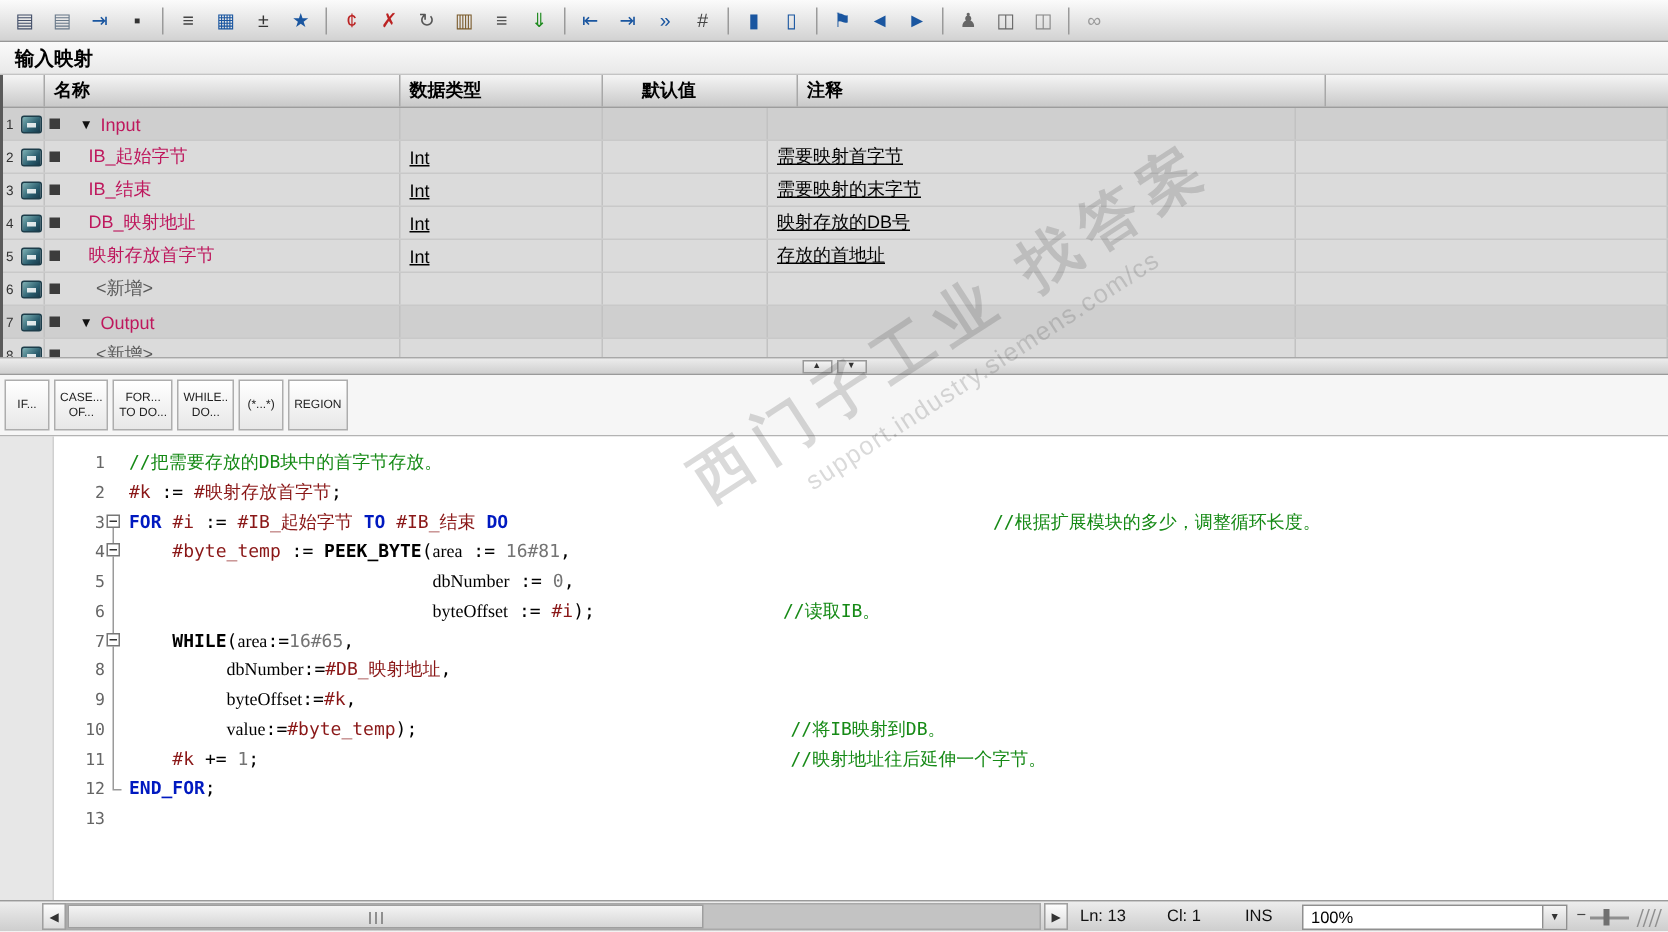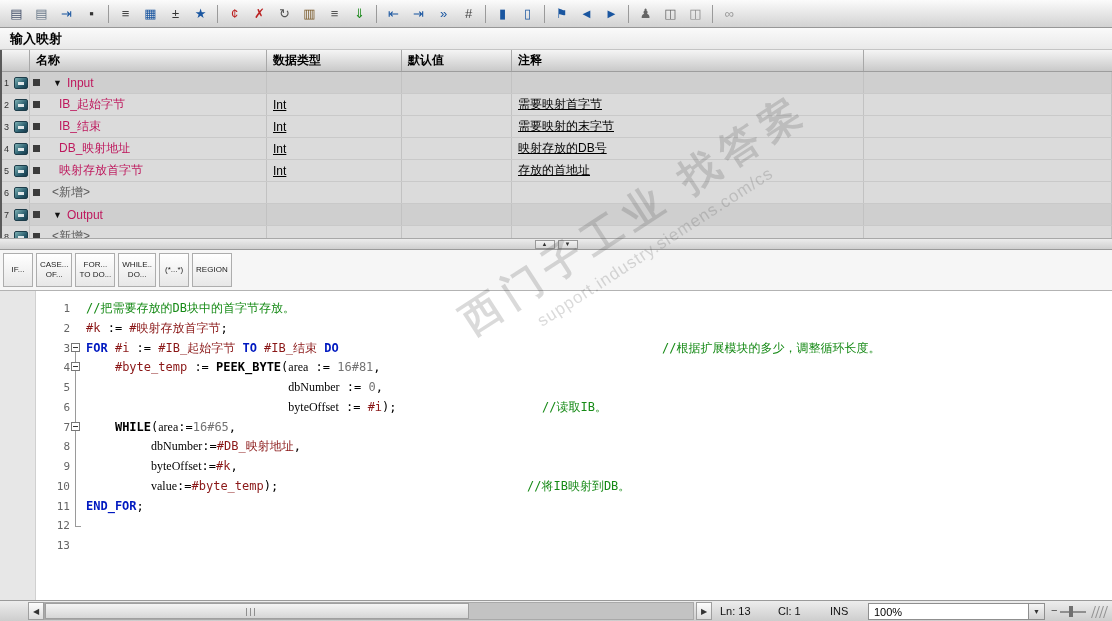--- a/index.html
+++ b/index.html
@@ -64,21 +64,21 @@
     border:1px solid #1d3d4a; position:relative;
   }
   .row-icon::after {
     content:""; position:absolute; left:3px; top:4px; width:6px; height:3px;
     background:rgba(255,255,255,.85);
   }
   .bullet { width:7px; height:7px; background:#3c3c3c; margin-left:3px; flex:0 0 auto; }
   .expander { font-size:9px; color:#111; margin-left:13px; }
   .vname { margin-left:19px; color:#be185d; }
   .vrow.group .vname { margin-left:5px; }
-  .vname.add { color:#5a5a5a; margin-left:12px; }
+  .vname.add { color:#5a5a5a; margin-left:24px; }
   .ctext { padding-left:6px; color:#000;text-decoration:underline; }
 
   
   .splitter {
     position:absolute; left:0; top:238px; width:1112px; height:12px;
     background:linear-gradient(#ececec,#cfcfcf);
     border-top:1px solid #a8a8a8; border-bottom:1px solid #9a9a9a;
     display:flex; align-items:center; justify-content:center; gap:3px;
   }
   .split-btn {
@@ -232,21 +232,21 @@
 
 <div class="titlebar">
   <span>输入映射</span>
 </div>
 
 <div class="vtable">
   <div class="vhead" id="vhead">
       <div class="hc" style="width: 28px;"></div>
       <div class="hc" style="width: 237px; text-align: center;">名称</div>
       <div class="hc" style="width: 135px;">数据类型</div>
-      <div class="hc" style="width: 110px;">默认值</div>
+      <div class="hc" style="width: 110px; margin-left: 20px;">默认值</div>
       <div class="hc" style="width: 352px;">注释</div>
       <div class="hc" style="flex: 1 1 0%; border-right: none;"></div>
     </div>
   <div id="vrows">
       <div class="vrow group">
         <div class="cell" style="width: 28px;">
           <span class="rnum">1</span>
           <span class="row-icon"></span>
         </div>
         <div class="cell" style="width: 237px;">
@@ -464,25 +464,26 @@
       <div class="fold-box" style="top: 43.5px;"></div>
       <div class="fold-box" style="top: 63.25px;"></div>
       <div class="fold-box" style="top: 122.5px;"></div>
     </div>
   <div class="codebox" id="codebox">
       <div class="code-line"><span class="c-com">//把需要存放的DB块中的首字节存放。</span></div>
       <div class="code-line"><span class="c-var">#k</span><span class="c-op"> := </span><span class="c-var">#映射存放首字节</span><span class="c-op">;</span></div>
       <div class="code-line"><span class="c-kw">FOR</span><span class="c-op"> </span><span class="c-var">#i</span><span class="c-op"> := </span><span class="c-var">#IB_起始字节</span><span class="c-op"> </span><span class="c-kw">TO</span><span class="c-op"> </span><span class="c-var">#IB_结束</span><span class="c-op"> </span><span class="c-kw">DO</span><span class="cm c-com" style="left: 576px;">//根据扩展模块的多少，调整循环长度。</span></div>
       <div class="code-line"><span class="c-op">    </span><span class="c-var">#byte_temp</span><span class="c-op"> := </span><span class="c-fn">PEEK_BYTE</span><span class="c-op">(</span><span class="c-par">area</span><span class="c-op"> := </span><span class="c-num">16#81</span><span class="c-op">,</span></div>
       <div class="code-line"><span class="c-op">                            </span><span class="c-par">dbNumber</span><span class="c-op"> := </span><span class="c-num">0</span><span class="c-op">,</span></div>
-      <div class="code-line"><span class="c-op">                            </span><span class="c-par">byteOffset</span><span class="c-op"> := </span><span class="c-var">#i</span><span class="c-op">);</span><span class="cm c-com" style="left: 456px;">//读取IB。</span></div>
+      <div class="code-line"><span class="c-op">                            </span><span class="c-par">byteOffset</span><span class="c-op"> := </span><span class="c-var">#i</span><span class="c-op">);</span><span class="cm c-com" style="left: 436px;">//读取IB。</span></div>
       <div class="code-line"><span class="c-op">    </span><span class="c-fn">WHILE</span><span class="c-op">(</span><span class="c-par">area</span><span class="c-op">:=</span><span class="c-num">16#65</span><span class="c-op">,</span></div>
       <div class="code-line"><span class="c-op">         </span><span class="c-par">dbNumber</span><span class="c-op">:=</span><span class="c-var">#DB_映射地址</span><span class="c-op">,</span></div>
       <div class="code-line"><span class="c-op">         </span><span class="c-par">byteOffset</span><span class="c-op">:=</span><span class="c-var">#k</span><span class="c-op">,</span></div>
       <div class="code-line"><span class="c-op">         </span><span class="c-par">value</span><span class="c-op">:=</span><span class="c-var">#byte_temp</span><span class="c-op">);</span><span class="cm c-com" style="left: 441px;">//将IB映射到DB。</span></div>
+      <div class="code-line"><span class="c-op">    </span><span class="c-var">#k</span><span class="c-op"> += </span><span class="c-num">1</span><span class="c-op">;</span><span class="cm c-com" style="left: 441px;">//映射地址往后延伸一个字节。</span></div>
       <div class="code-line"><span class="c-kw">END_FOR</span><span class="c-op">;</span></div>
       <div class="code-line"></div>
     </div>
 </div>
 
 <div class="statusbar">
   <div class="sb-btn" style="left:28px">◀</div>
   <div class="hs-track">
     <div class="hs-thumb">
       <div class="hs-grip"></div>

